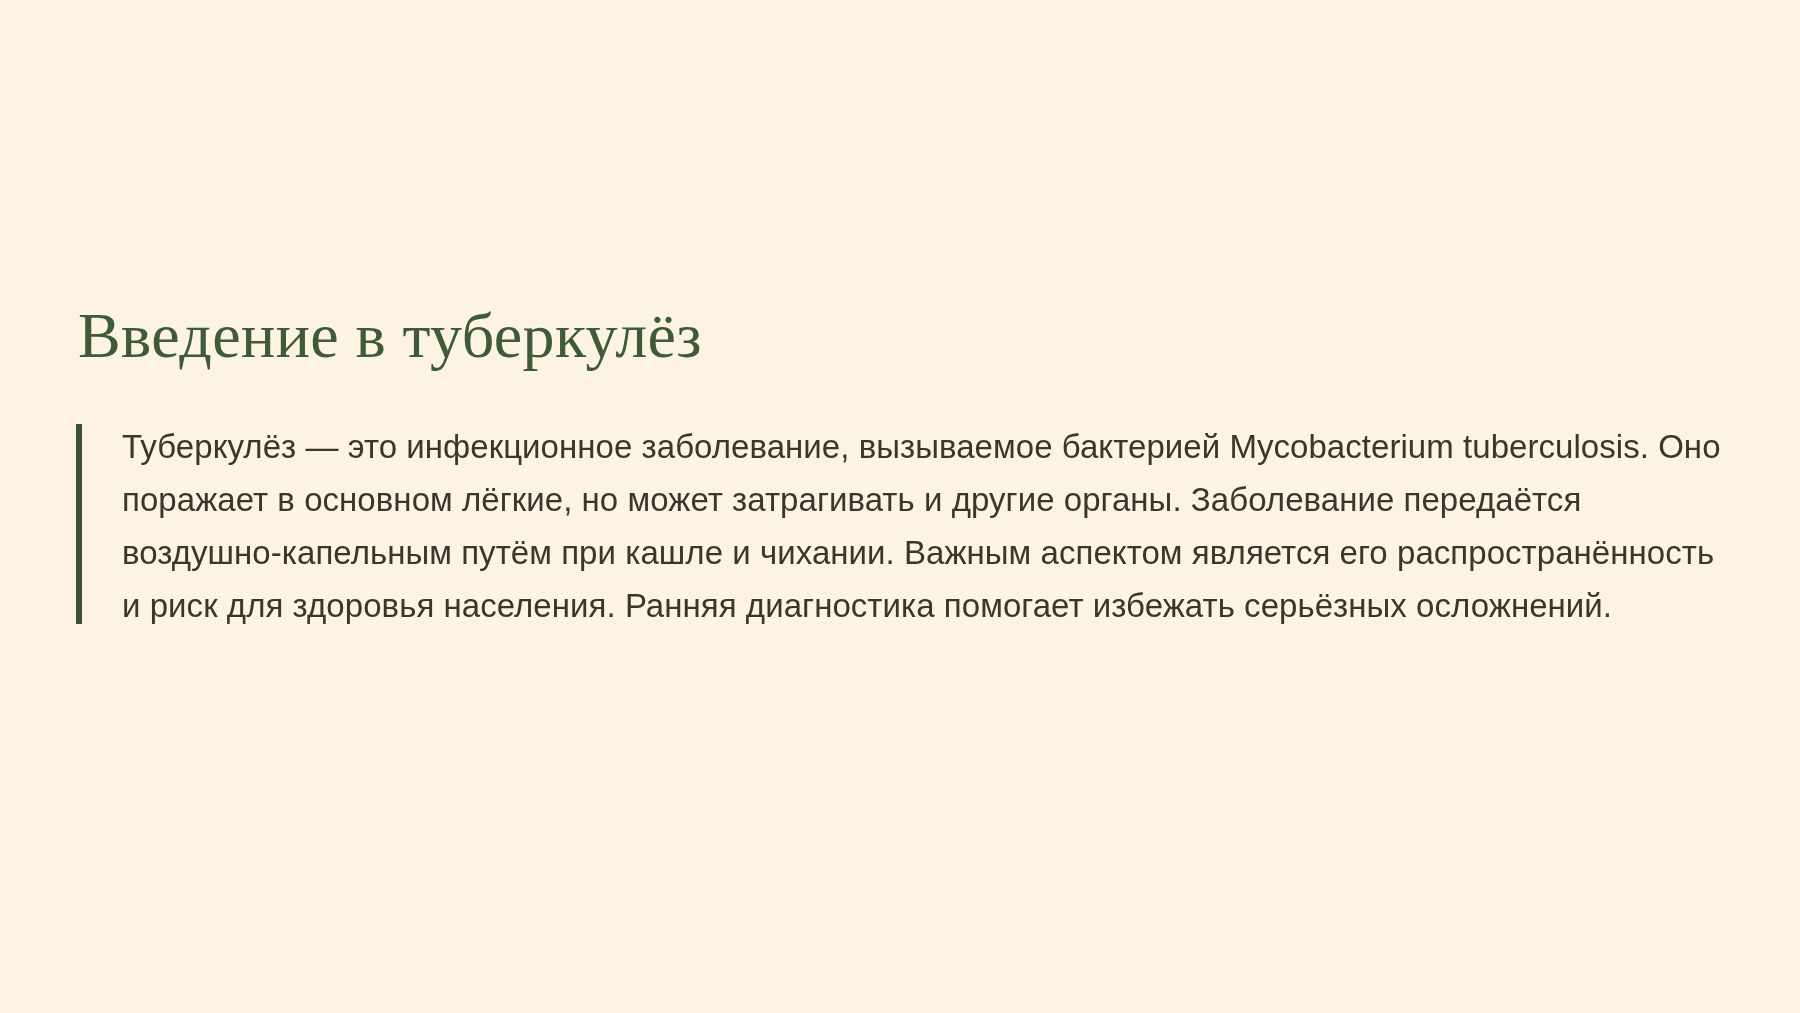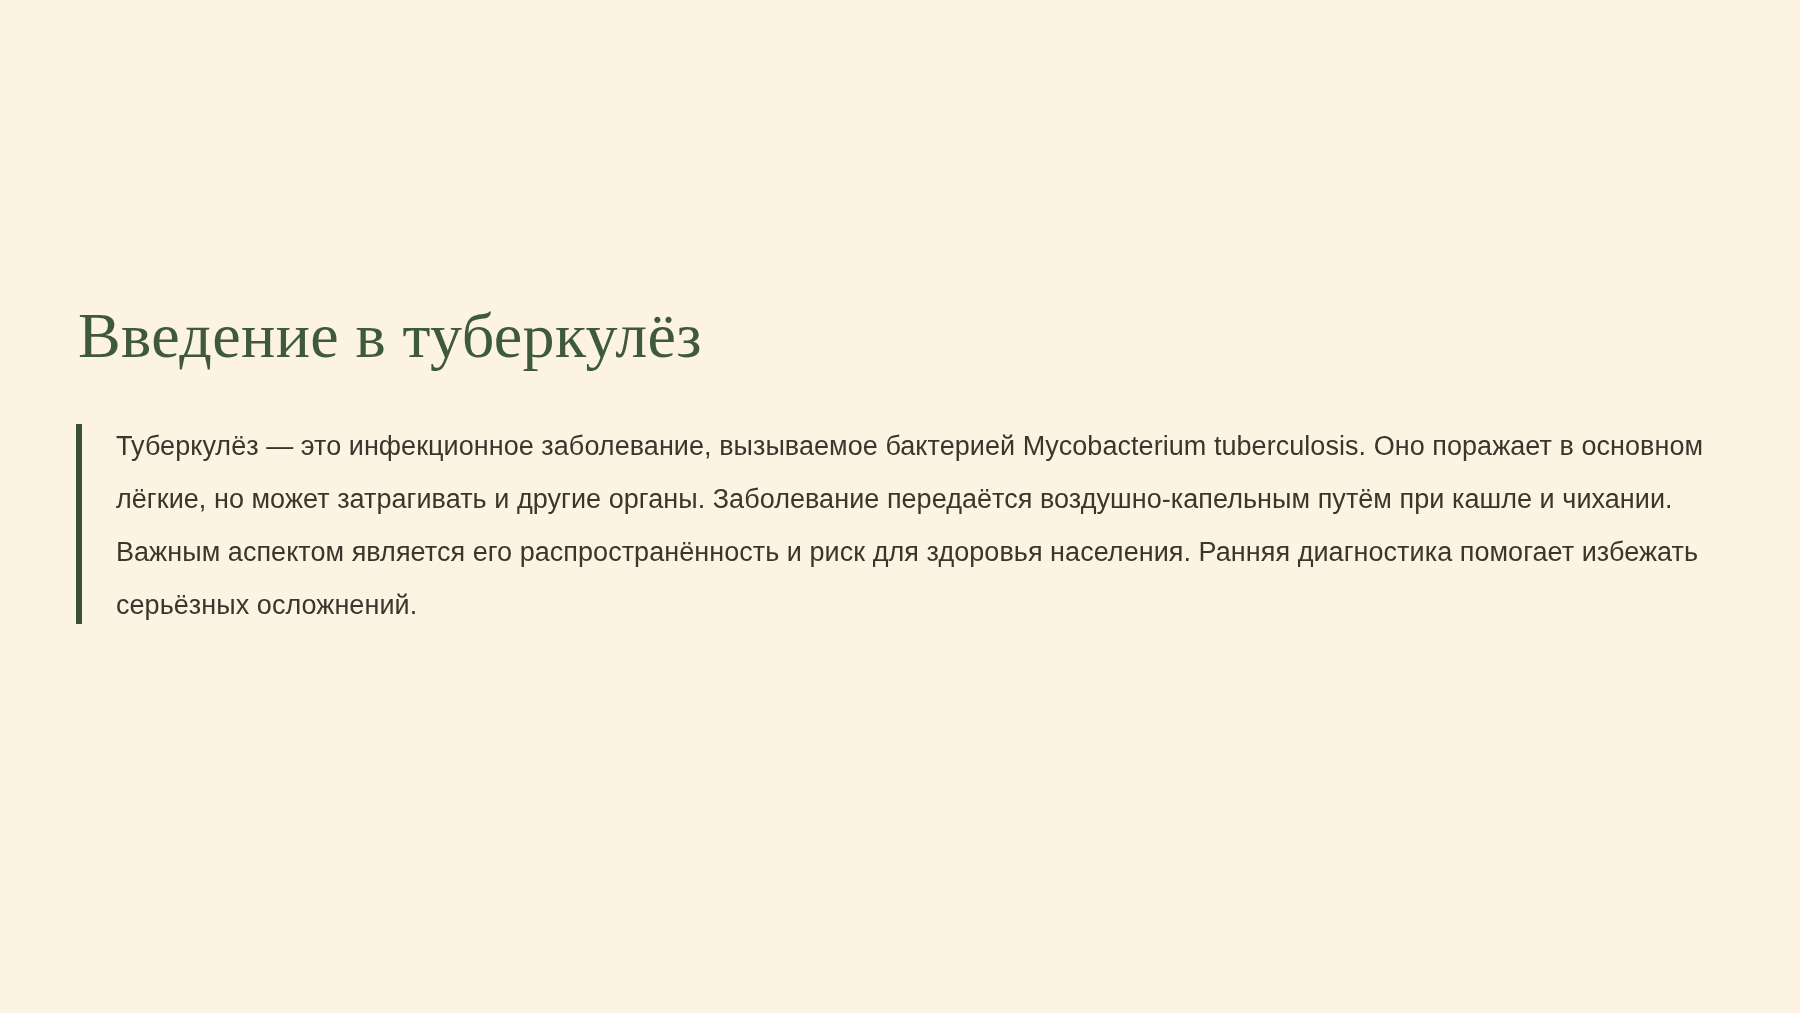--- a/index.html
+++ b/index.html
@@ -53,23 +53,23 @@
     position: absolute;
     left: 6px;
     top: 4px;
     width: 6px;
     height: 200px;
     background: #3b5134;
     border-radius: 0;
   }
 
   .body-text {
-    margin: 2px;
+    margin: 8px;
     font-family: "Liberation Sans", "DejaVu Sans", sans-serif;
-    font-size: 27px;
+    font-size: 33px;
     font-weight: 400;
     line-height: 53px;
     color: #3b352c;
     max-width: 1600px;
     letter-spacing: 0.05px;
   }
 </style>
 </head>
 <body>
 

